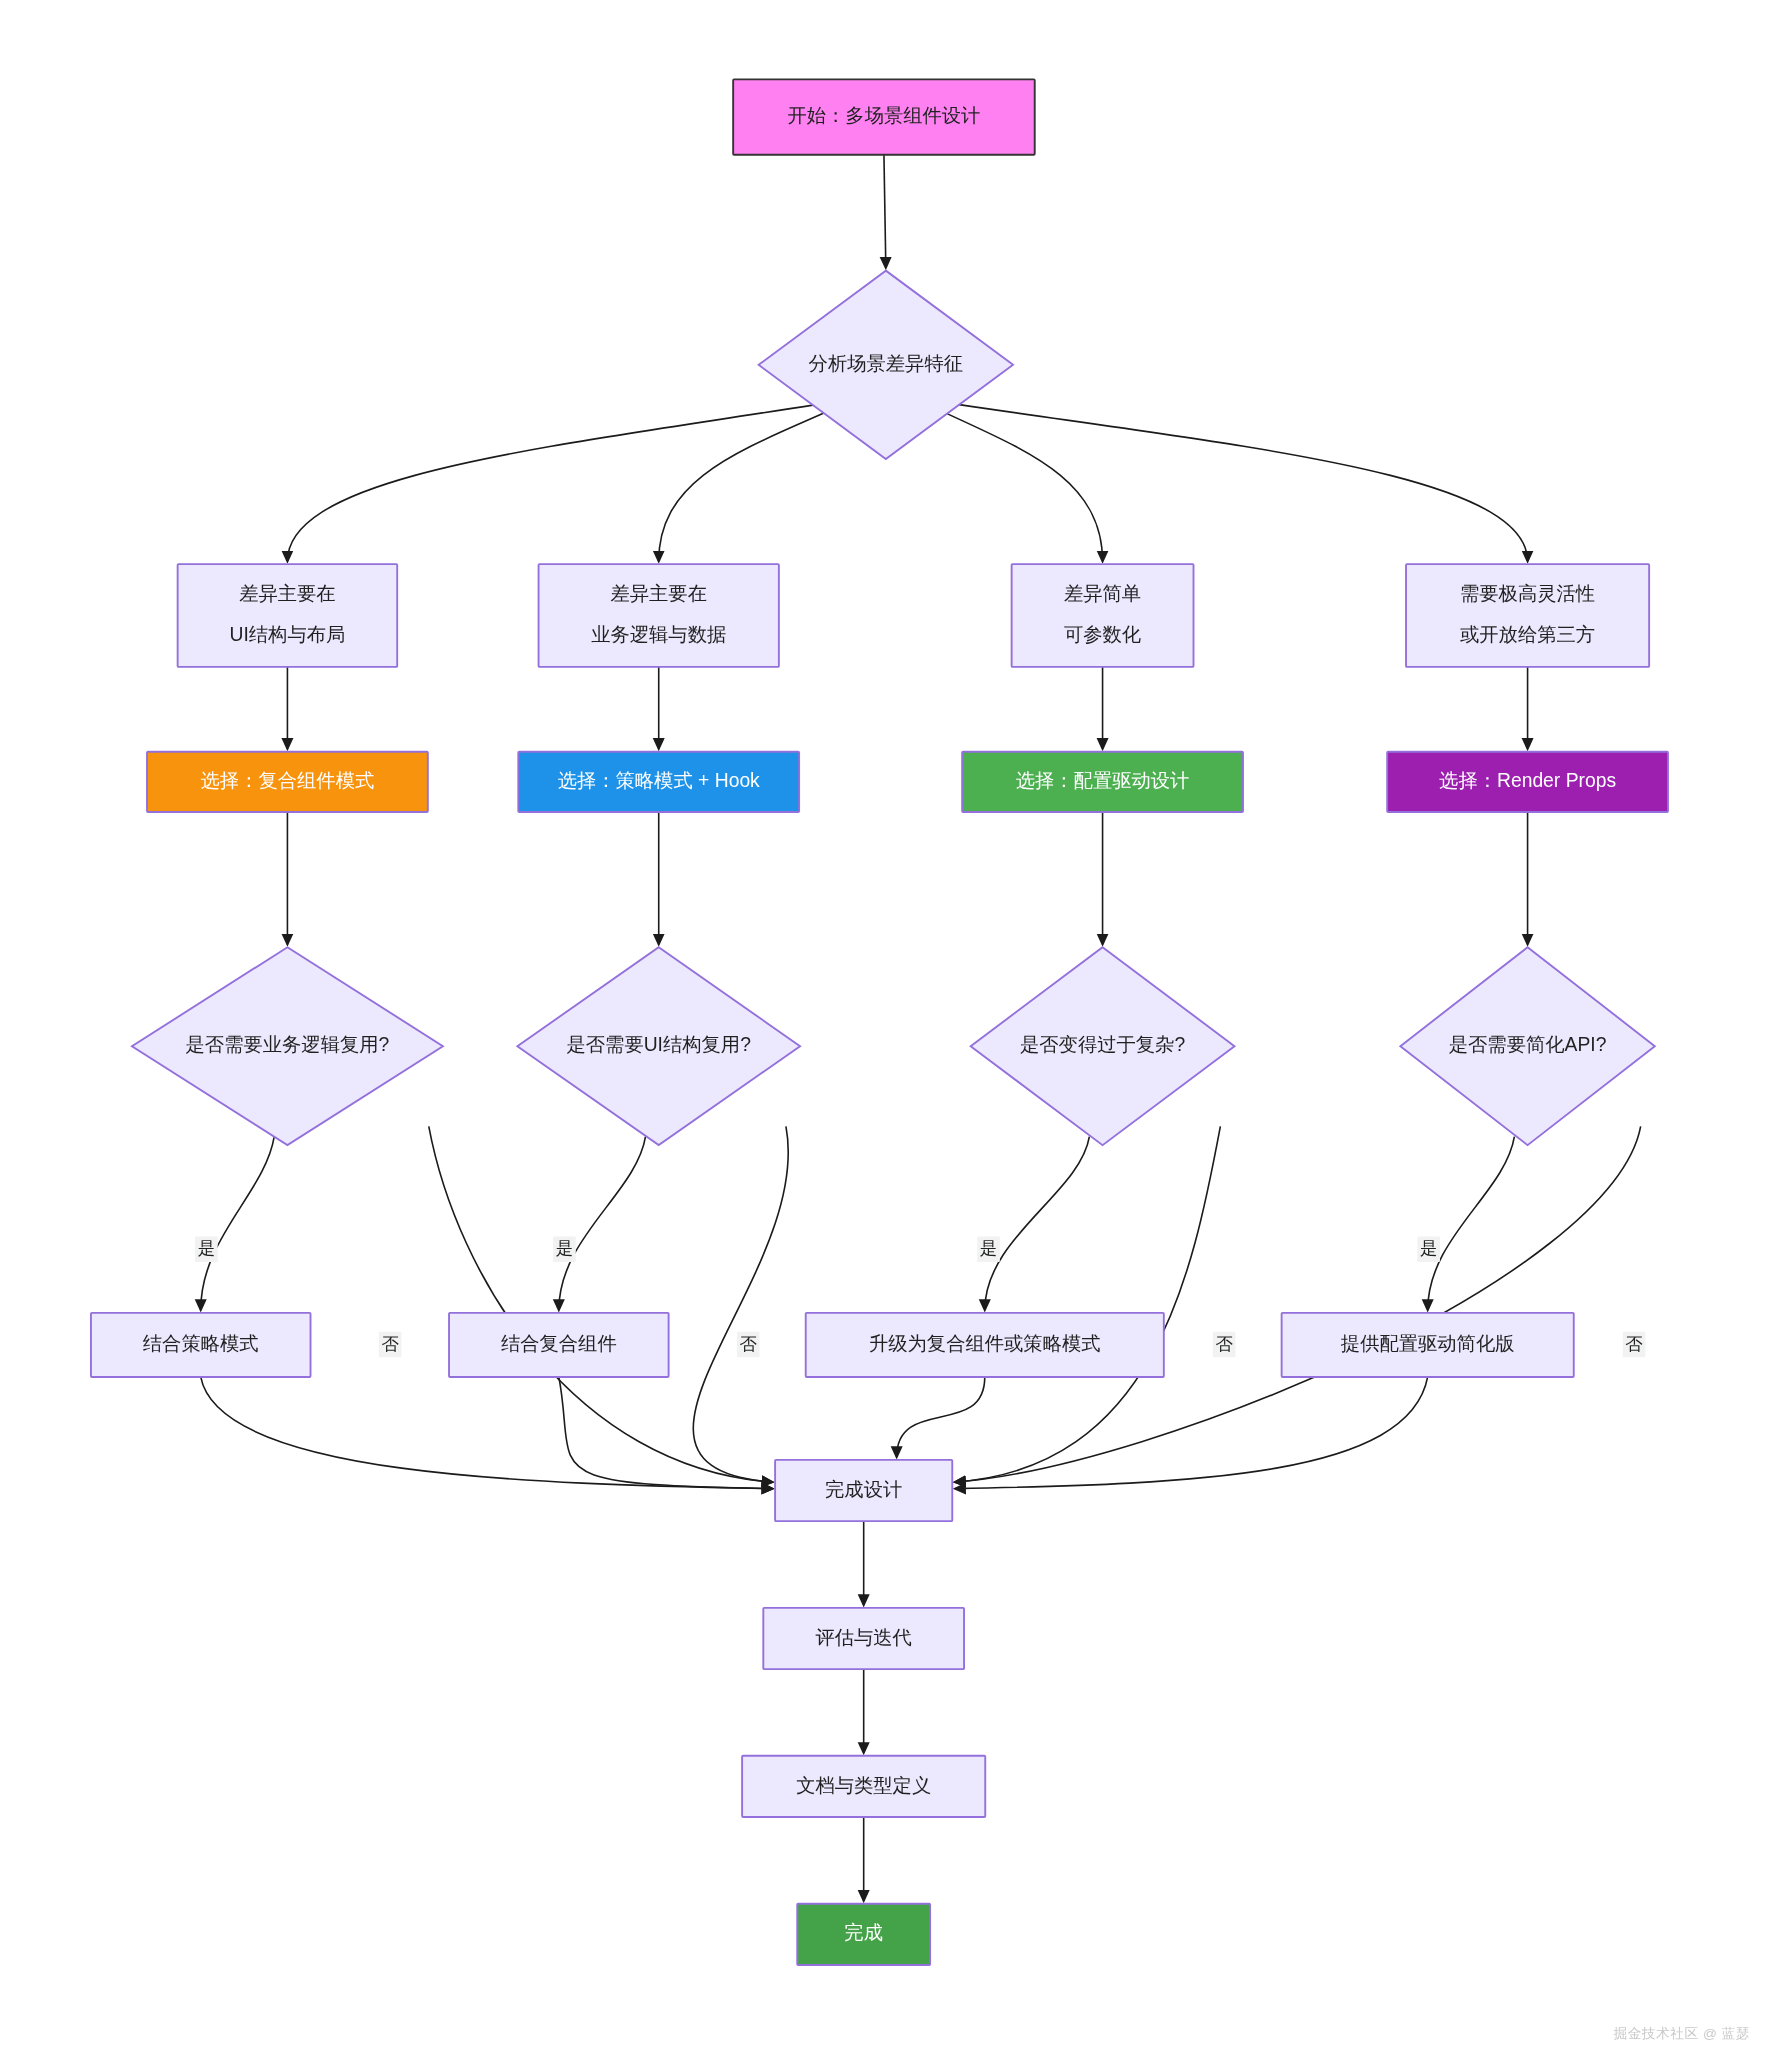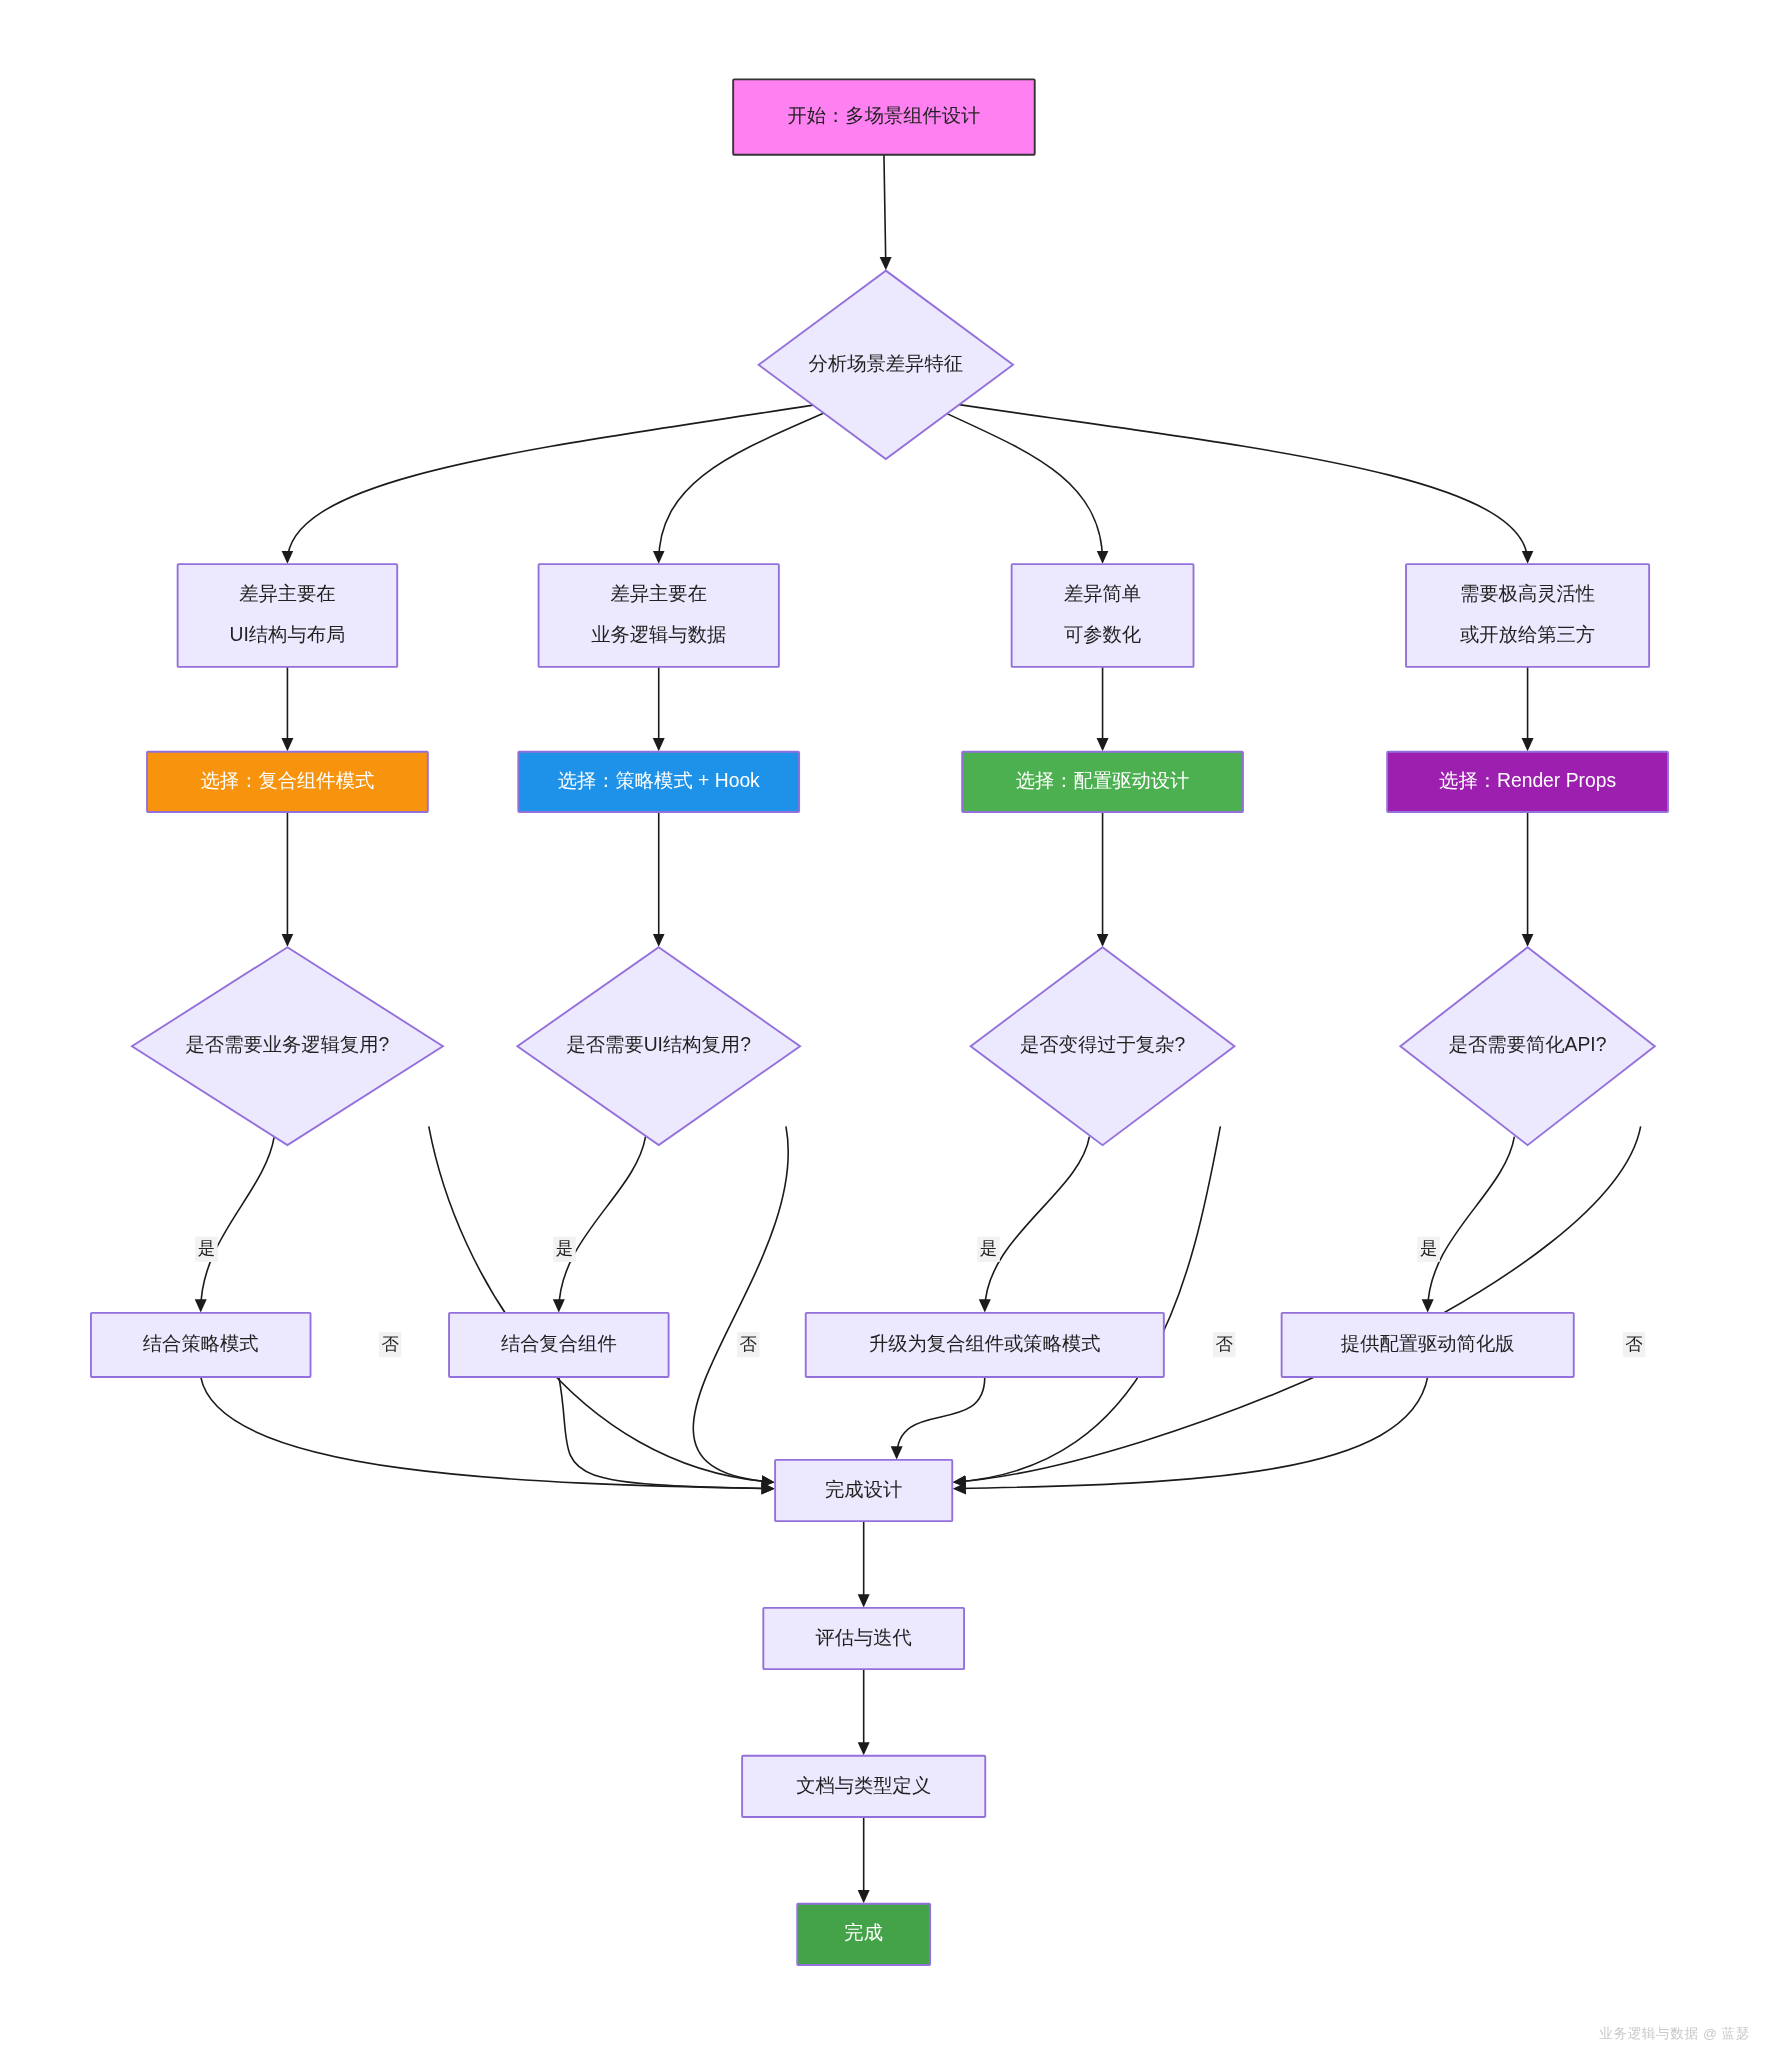--- a/index.html
+++ b/index.html
@@ -231,15 +231,15 @@
         <g>
           <rect x="1575" y="3726" width="516" height="130" fill="#ECE8FD" stroke="#9370DB" stroke-width="4" rx="2" class="node-rect"></rect>
           <text x="1833" y="3791" class="node-text" fill="#1F2020">文档与类型定义</text>
         </g>
         <g>
           <rect x="1692" y="4040" width="282" height="130" fill="#44A248" stroke="#9370DB" stroke-width="6" rx="2" class="node-rect"></rect>
           <text x="1833" y="4105" class="node-text light" fill="#FFFFFF">完成</text>
         </g>
       </g>
   </svg>
-  <div class="watermark">业务逻辑与数据 @ 蓝瑟</div>
+  <div class="watermark">掘金技术社区 @ 蓝瑟</div>
 </div>
 
 
 </body></html>

